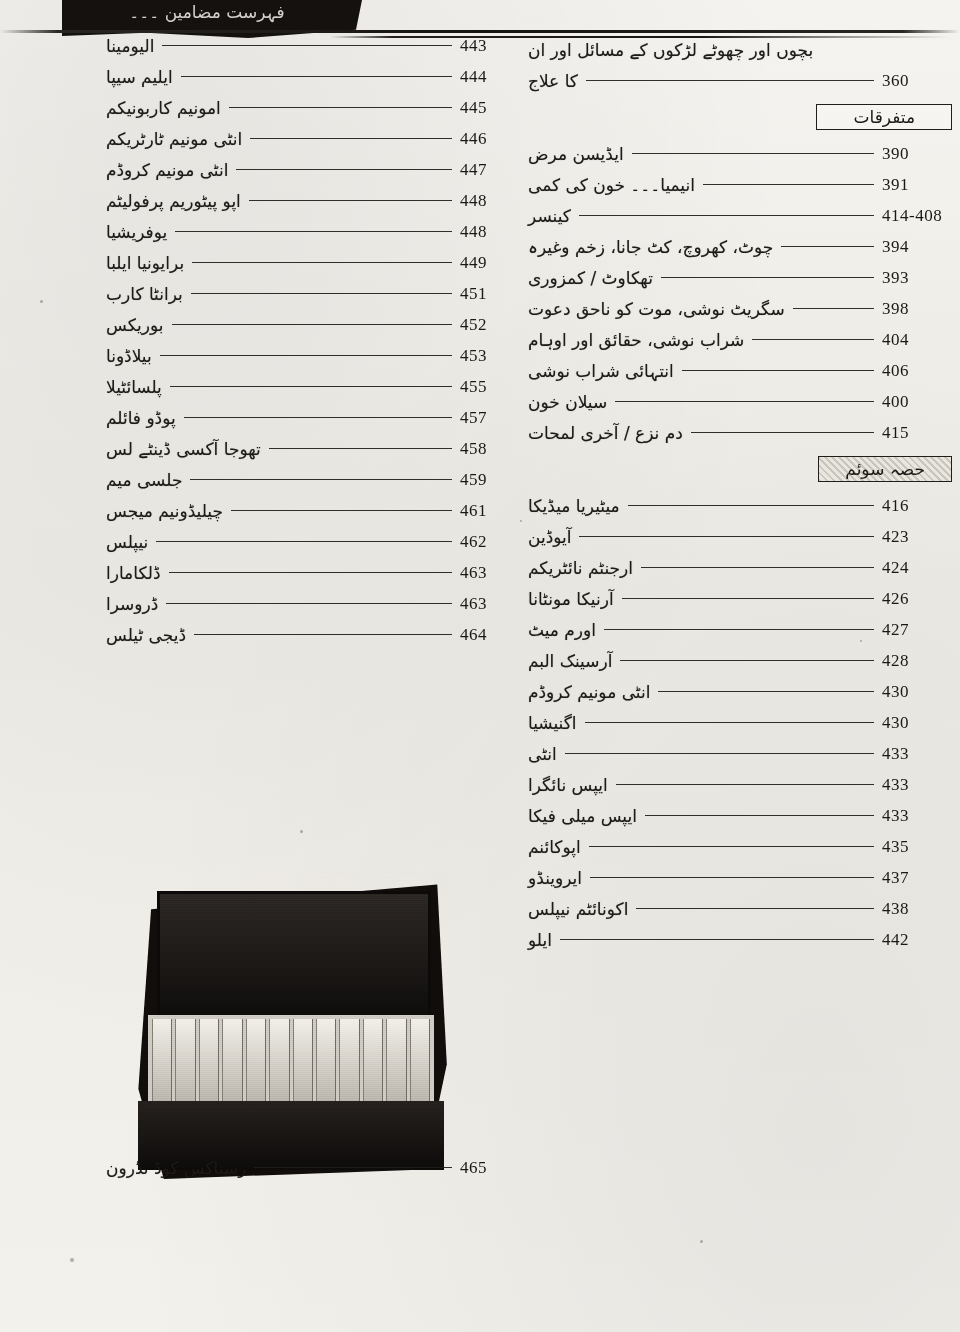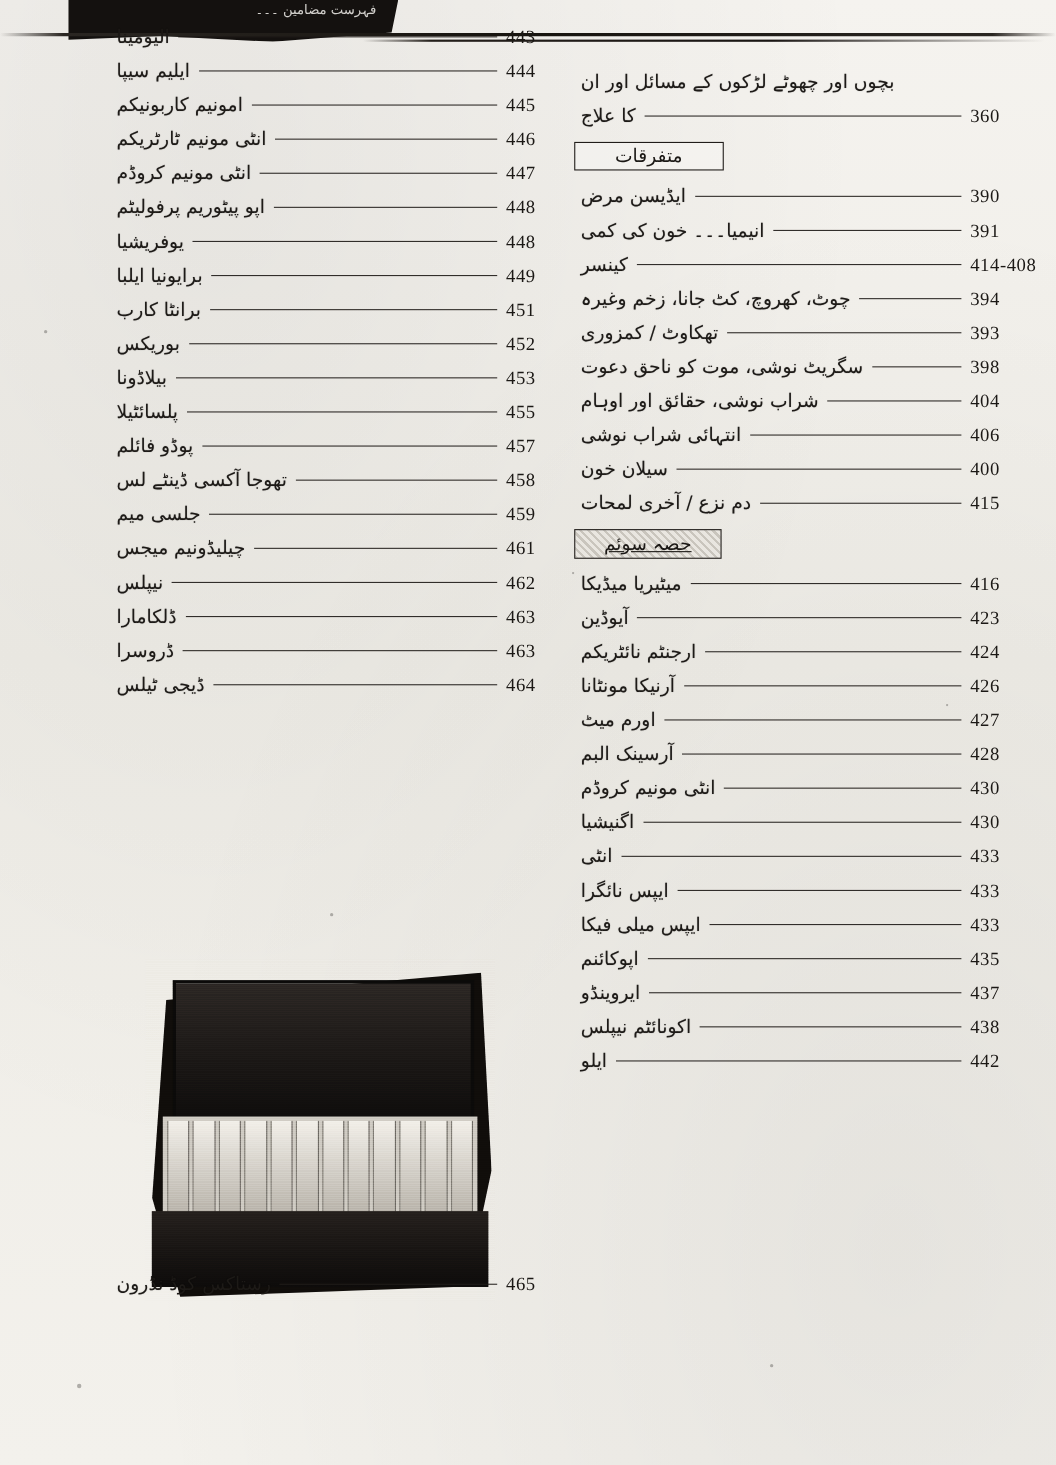--- a/index.html
+++ b/index.html
@@ -21,21 +21,21 @@
   .speck{position:absolute;background:#6b6a66;border-radius:50%;opacity:.5;}
 
   
   .header-smudge{
     position:absolute;top:0;left:62px;width:300px;height:38px;
     background:#14110f;
     clip-path:polygon(0 0,100% 0,98% 78%,62% 100%,28% 86%,0 95%);
   }
   .header-text{
     position:absolute;top:2px;left:72px;width:270px;height:28px;
-    color:#e8e6e2;font-size:12px;direction:rtl;
+    color:#e8e6e2;font-size:17px;direction:rtl;text-align:center;
     font-family:"DejaVu Sans", sans-serif;
     letter-spacing:1px;opacity:.9;
   }
   .header-rule{
     position:absolute;top:30px;left:0;width:960px;height:3px;
     background:linear-gradient(90deg,rgba(20,18,16,0) 0%,#2a2622 6%,#17140f 50%,#2a2622 94%,rgba(20,18,16,0) 100%);
     border-radius:2px;
   }
   .header-rule2{
     position:absolute;top:36px;left:330px;width:620px;height:2px;
@@ -64,33 +64,32 @@
   }
   .row .pg{
     font-size:17px;color:#1b1815;min-width:70px;text-align:left;
     direction:ltr;font-family:Liberation Serif, serif;
     letter-spacing:.5px;
   }
   .row.no-leader .leader{border-top:none;}
 
   
   .box-head{
-    display:flex;justify-content:flex-start;align-items:center;
+    display:flex;justify-content:flex-end;align-items:center;
     height:34px;margin:4px 0 4px 0;
   }
   .box-head .inner{
     border:1.6px solid #211d1a;
     padding:2px 36px;
     font-size:17px;color:#1b1815;direction:rtl;
     background:rgba(255,255,255,.25);
   }
   .box-head.shaded .inner{
     background:repeating-linear-gradient(45deg,#c9c5bd 0 2px,#e9e6e0 2px 5px);
     padding:2px 26px;
-    text-decoration:underline;
   }
 
   
   .photo{
     position:absolute;left:132px;top:872px;width:318px;height:310px;
   }
   .photo .case{
     position:absolute;inset:0;
     background:#1a1715;
     clip-path:polygon(6% 12%,96% 4%,99% 62%,92% 96%,10% 99%,2% 70%);
@@ -127,21 +126,21 @@
 </head>
 <body>
 
 <div class="page">
 
   <div class="header-smudge"></div>
   <div class="header-text">فہرست مضامین ۔۔۔</div>
   <div class="header-rule"></div>
   <div class="header-rule2"></div>
 
-  <div class="col col-right" id="rightCol" style="top: 34px; margin-top: 25px;">
+  <div class="col col-right" id="rightCol" style="top: 34px;">
       <div class="row no-leader">
         <span class="title">بچوں اور چھوٹے لڑکوں کے مسائل اور ان</span>
         <span class="leader"></span>
         <span class="pg"></span>
       </div>
       <div class="row">
         <span class="title">کا علاج</span>
         <span class="leader"></span>
         <span class="pg">360</span>
       </div>
@@ -271,21 +270,21 @@
         <span class="leader"></span>
         <span class="pg">438</span>
       </div>
       <div class="row">
         <span class="title">ایلو</span>
         <span class="leader"></span>
         <span class="pg">442</span>
       </div>
     </div>
 
-  <div class="col col-left" id="leftCol" style="top: 18px;">
+  <div class="col col-left" id="leftCol" style="top: 30px;">
       <div class="row">
         <span class="title">الیومینا</span>
         <span class="leader"></span>
         <span class="pg">443</span>
       </div>
       <div class="row">
         <span class="title">ایلیم سیپا</span>
         <span class="leader"></span>
         <span class="pg">444</span>
       </div>

